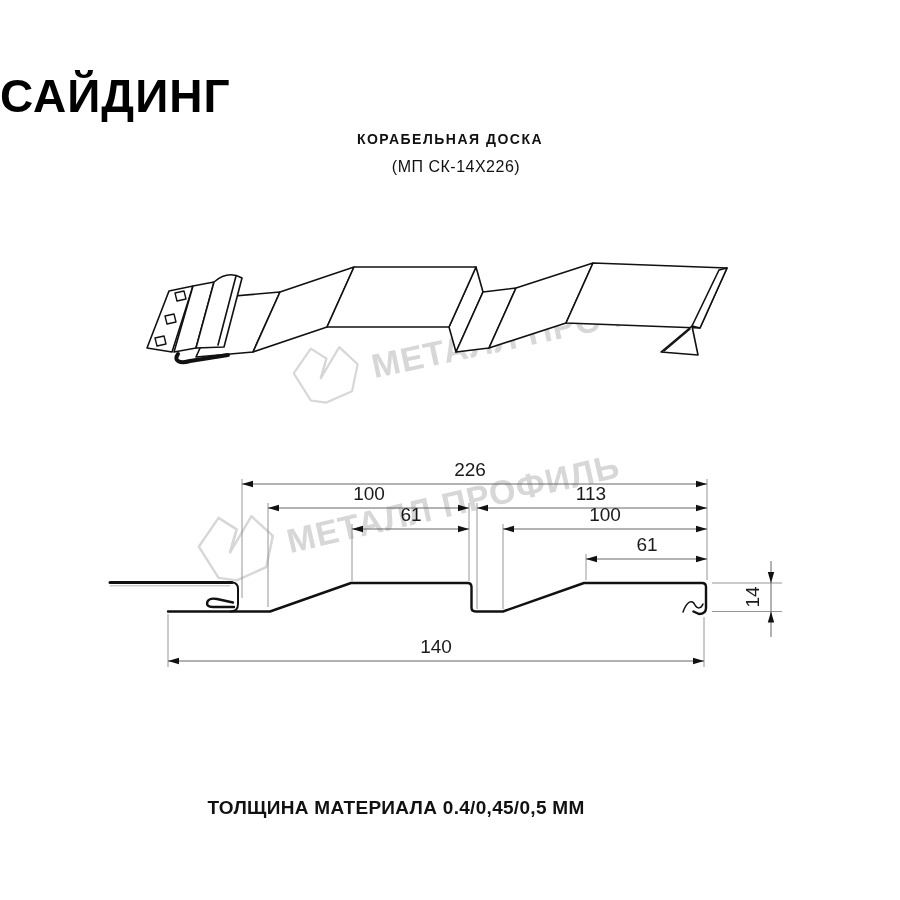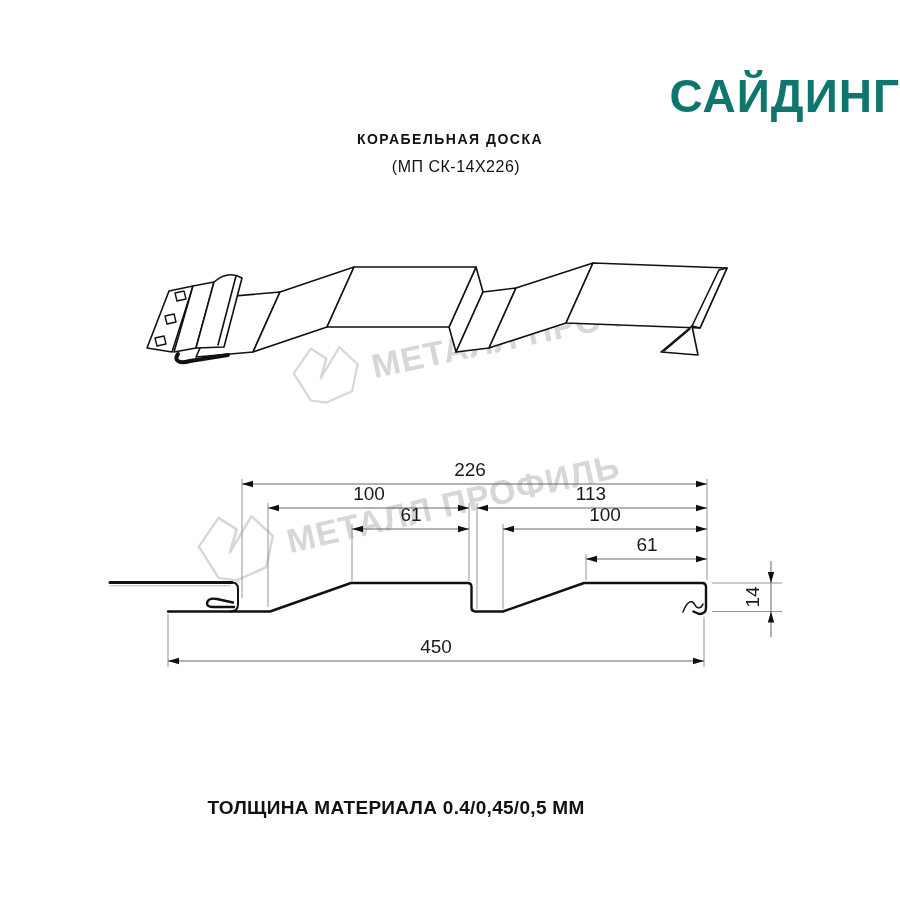--- a/index.html
+++ b/index.html
@@ -2,22 +2,22 @@
 <html><head>
 <meta charset="utf-8">
 <style>
   html,body{margin:0;padding:0;background:#ffffff;}
   #stage{
     position:relative;width:900px;height:900px;background:#ffffff;overflow:hidden;
     font-family:"Liberation Sans","DejaVu Sans",sans-serif;color:#1a1a1a;
   }
   .abs{position:absolute;}
   .ttl{
-    left:0;top:72px;width:900px;text-align:right;
-    font-size:46px;font-weight:bold;letter-spacing:1px;color:#0f766e;line-height:1.05;
+    left:0;top:72px;width:900px;text-align:left;
+    font-size:46px;font-weight:bold;letter-spacing:1px;color:#000000;line-height:1.05;
   }
   .sub{
     left:0;top:131px;width:900px;text-align:center;
     font-size:14px;font-weight:bold;letter-spacing:1.5px;color:#111;
   }
   .model{
     left:0;top:158px;width:900px;text-align:center;
     font-size:16px;font-weight:normal;letter-spacing:0.5px;color:#111;padding-left:6px;
   }
   .footer{
@@ -156,17 +156,17 @@
     </g>
   </svg>
 
   <div class="abs dim lbl" style="left:470px;top:481px">226</div>
   <div class="abs dim lbl" style="left:369px;top:505px">100</div>
   <div class="abs dim lbl" style="left:591px;top:505px">113</div>
   <div class="abs dim lbl" style="left:411px;top:526px">61</div>
   <div class="abs dim lbl" style="left:605px;top:526px">100</div>
   <div class="abs dim lbl" style="left:647px;top:556px">61</div>
   <div class="abs dim dim14 lbl" style="left:753px;top:597px">14</div>
-  <div class="abs dim lbl" style="left:436px;top:658px">450</div>
+  <div class="abs dim lbl" style="left:436px;top:658px">140</div>
 
   <div class="abs footer t">ТОЛЩИНА МАТЕРИАЛА 0.4/0,45/0,5 ММ</div>
 
 </div>
 
 </body></html>

